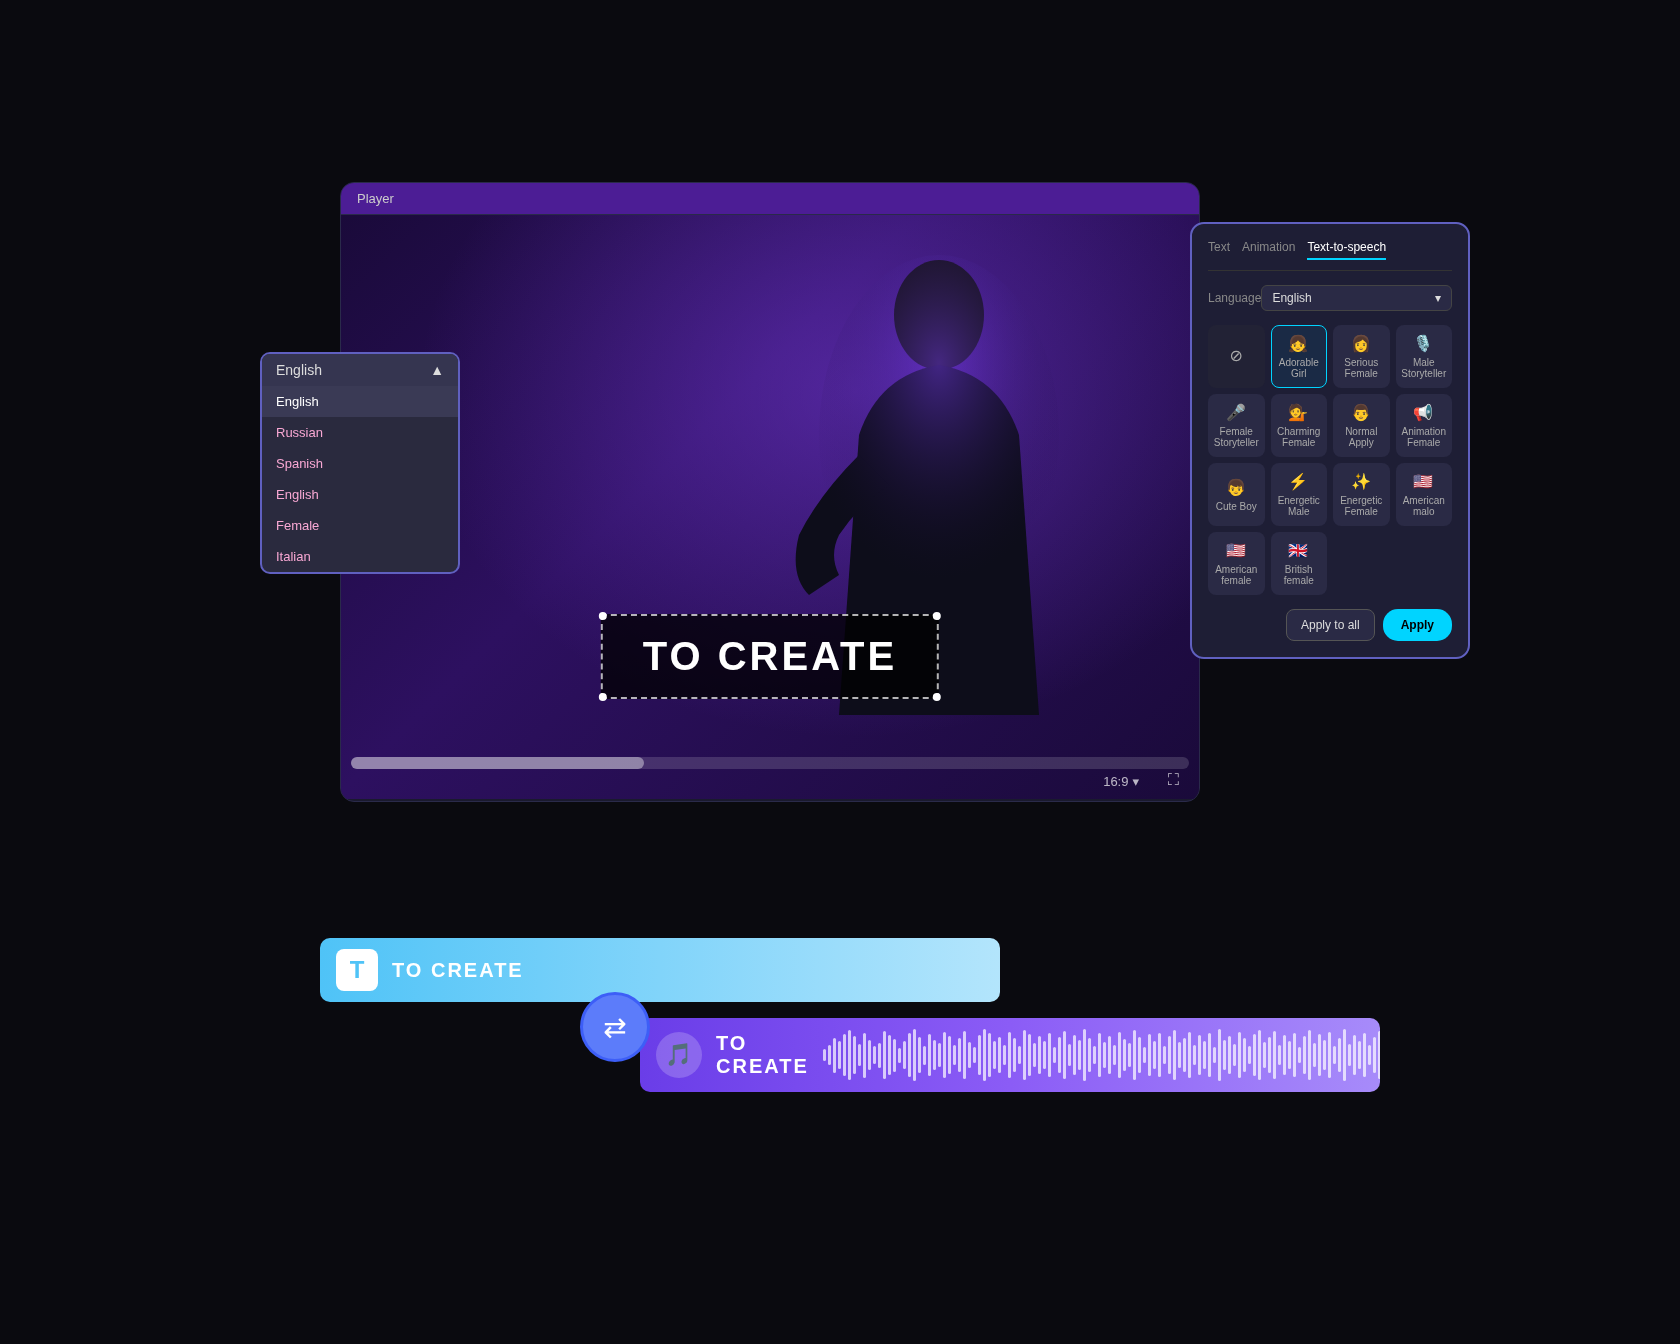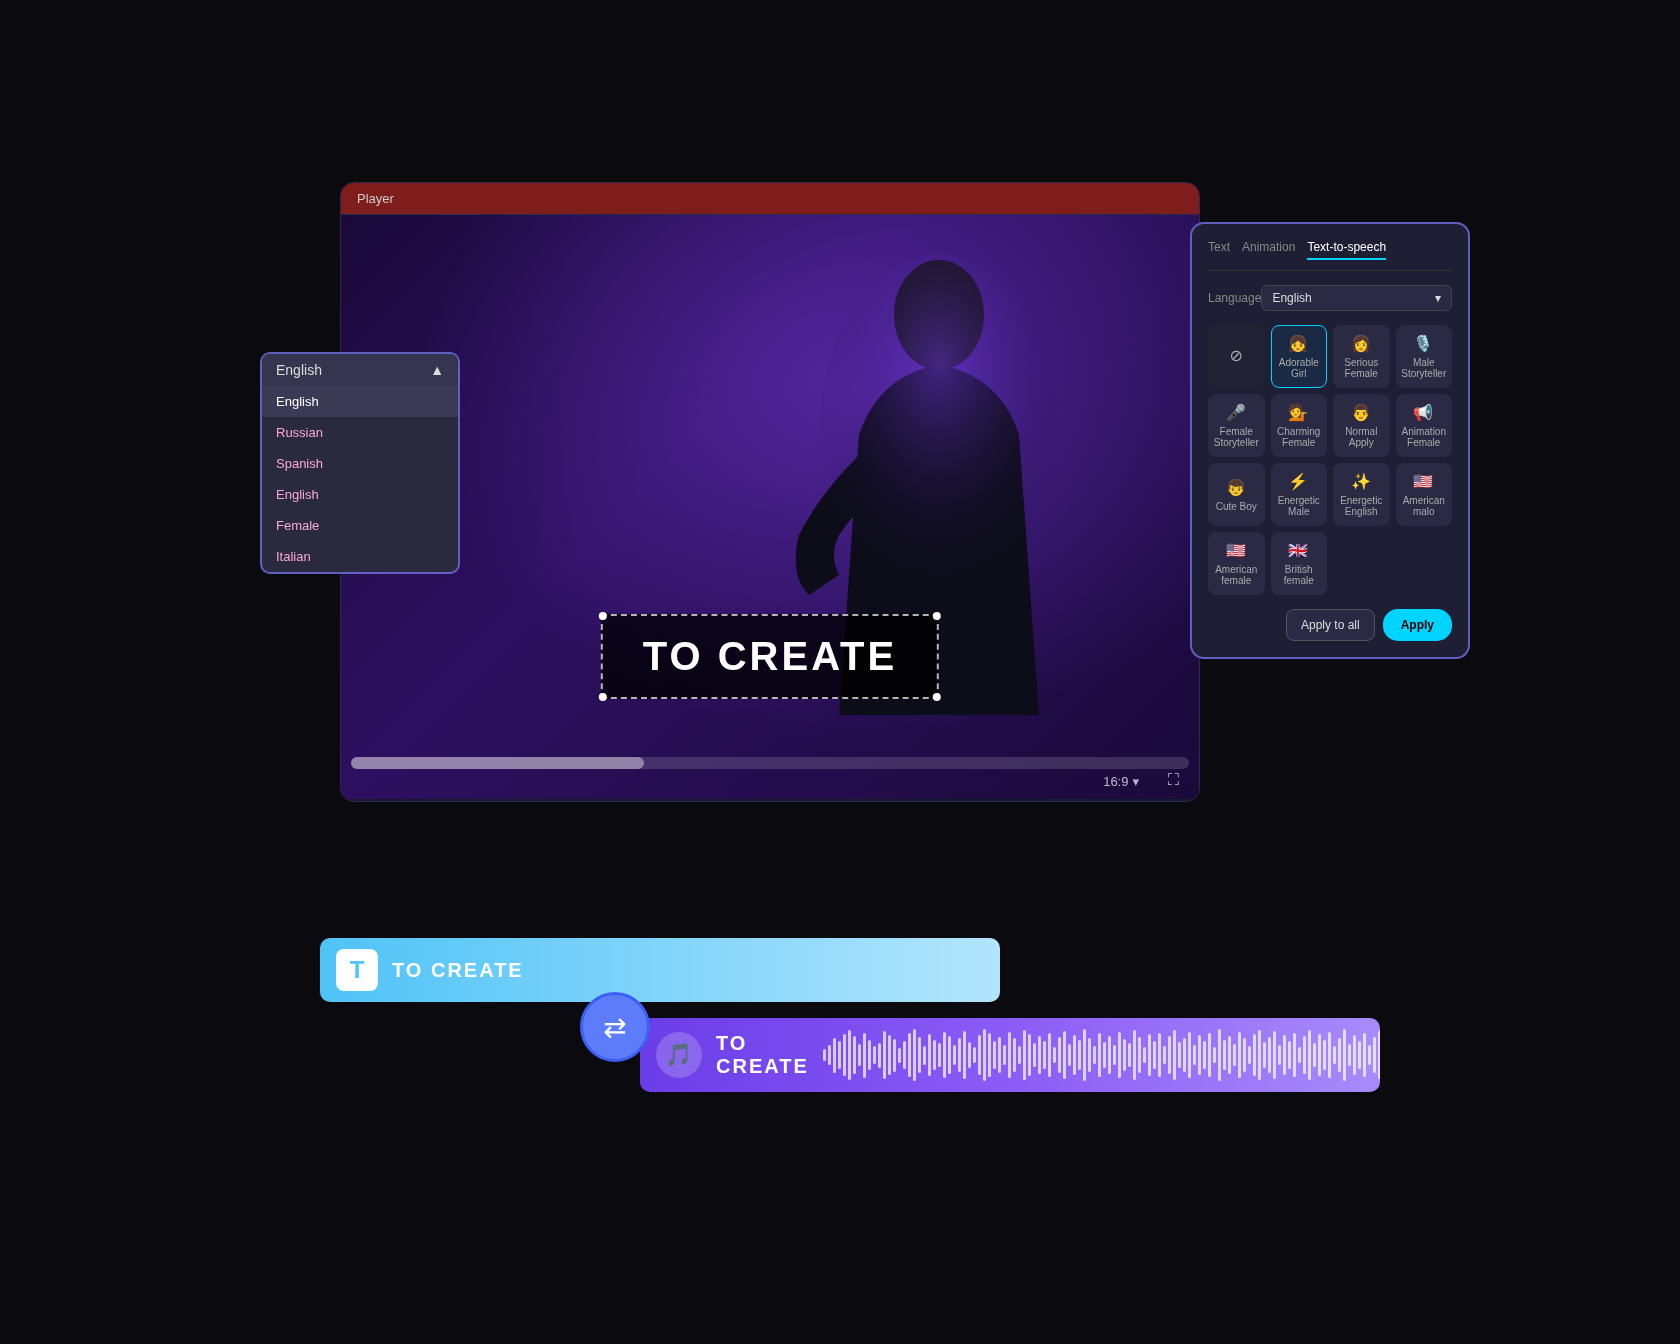--- a/index.html
+++ b/index.html
@@ -28,21 +28,21 @@
       left: 100px;
       width: 860px;
       height: 620px;
       background: #1a1a2e;
       border-radius: 14px;
       border: 1px solid #2a2a4a;
       overflow: hidden;
     }
 
     .player-title-bar {
-      background: #7f1d1d;
+      background: #4c1d95;
       padding: 8px 16px;
       font-size: 13px;
       color: #ccc;
       border-bottom: 1px solid #2a2a4a;
     }
 
     .player-video-area {
       position: relative;
       width: 100%;
       height: calc(100% - 34px);
@@ -520,21 +520,21 @@
       <div class="voice-cell">
         <span class="voice-icon">👦</span>
         <span>Cute Boy</span>
       </div>
       <div class="voice-cell">
         <span class="voice-icon">⚡</span>
         <span>Energetic Male</span>
       </div>
       <div class="voice-cell">
         <span class="voice-icon">✨</span>
-        <span>Energetic English</span>
+        <span>Energetic Female</span>
       </div>
       <div class="voice-cell">
         <span class="voice-icon">🇺🇸</span>
         <span>American malo</span>
       </div>
 
       <div class="voice-cell">
         <span class="voice-icon">🇺🇸</span>
         <span>American female</span>
       </div>

